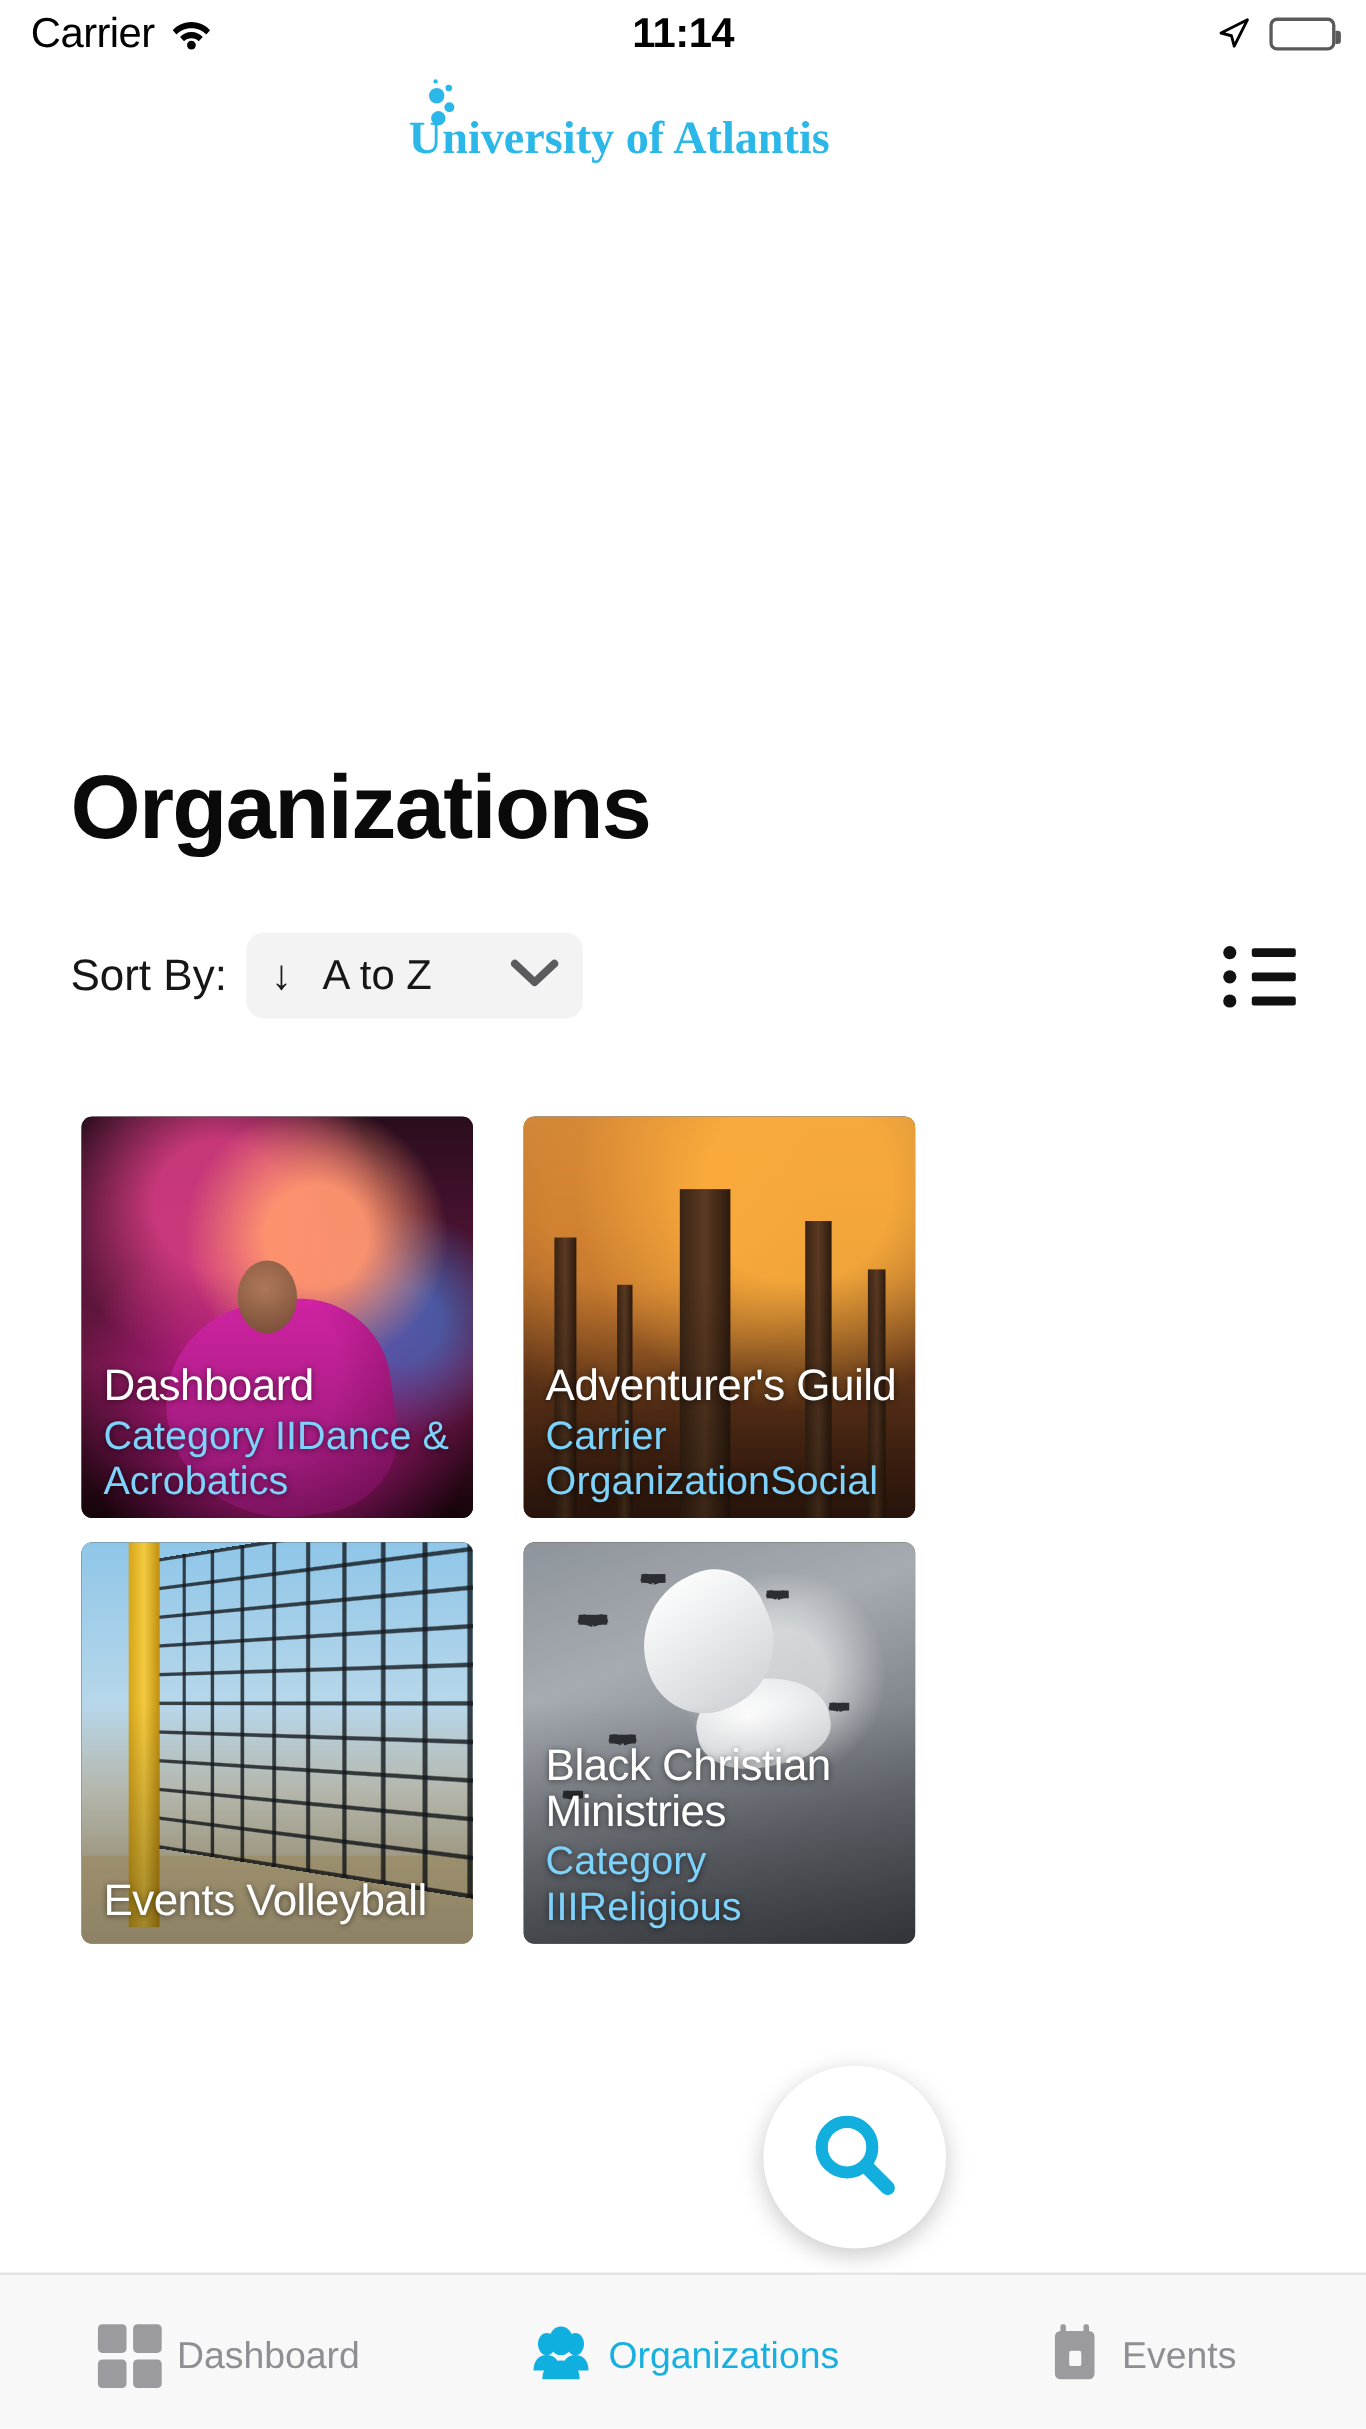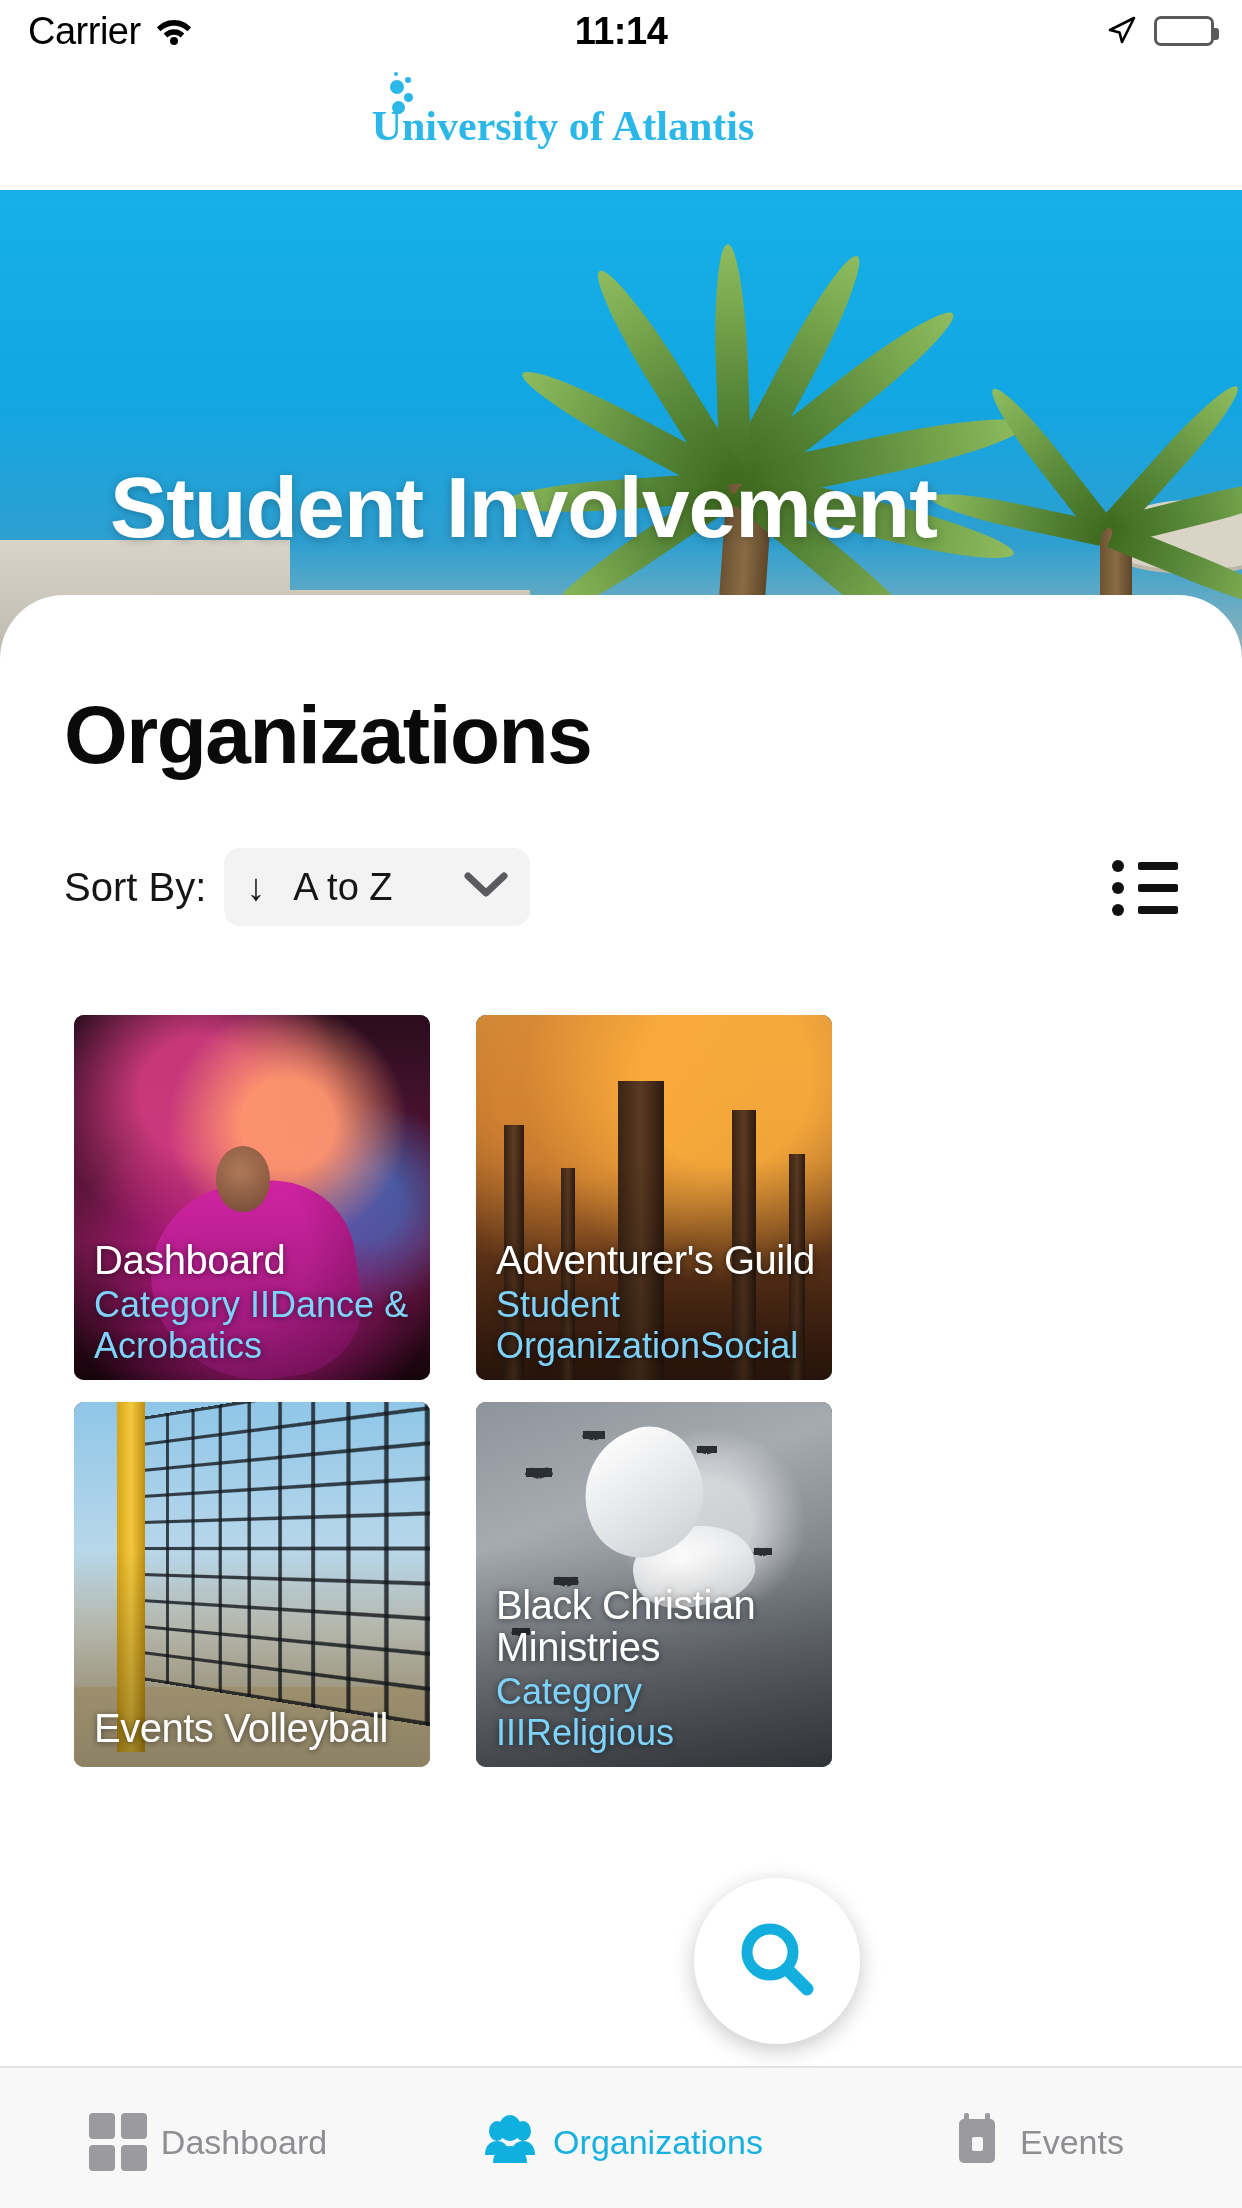--- a/index.html
+++ b/index.html
@@ -287,51 +287,20 @@
         <i class="bubble b1"></i>
           <i class="bubble b2"></i>
           <i class="bubble b3"></i>
         <i class="bubble b4"></i>
           <i class="bubble b5"></i>
       </span>
       <span class="logo-text">University of Atlantis</span>
     </div>
   </div>
 
-  <div class="hero">
-    <div class="hero-sky"></div>
-    <div class="hero-bldg"></div>
-    <div class="hero-bldg2"></div>
-    <div class="hero-dish"></div>
-
-    <div class="palm" style="left:560px; top:40px; width:520px; height:420px;">
-      <i class="trunk" style="left:160px; top:240px; width:46px; height:230px; transform:rotate(4deg);"></i>
-      <i class="frond" style="left:180px; top:230px; width:250px; height:34px; transform:rotate(-62deg);"></i>
-      <i class="frond" style="left:180px; top:232px; width:270px; height:36px; transform:rotate(-38deg);"></i>
-      <i class="frond" style="left:182px; top:236px; width:290px; height:38px; transform:rotate(-12deg);"></i>
-      <i class="frond" style="left:182px; top:238px; width:280px; height:36px; transform:rotate(14deg);"></i>
-      <i class="frond" style="left:180px; top:240px; width:250px; height:34px; transform:rotate(40deg);"></i>
-      <i class="frond" style="left:176px; top:238px; width:240px; height:32px; transform:rotate(-92deg);"></i>
-      <i class="frond" style="left:172px; top:236px; width:250px; height:34px; transform:rotate(-122deg);"></i>
-      <i class="frond" style="left:170px; top:238px; width:235px; height:32px; transform:rotate(-152deg);"></i>
-      <i class="frond" style="left:168px; top:242px; width:225px; height:30px; transform:rotate(176deg);"></i>
-      <i class="frond" style="left:170px; top:246px; width:215px; height:30px; transform:rotate(146deg);"></i>
-    </div>
-
-    <div class="palm" style="left:980px; top:120px; width:330px; height:340px;">
-      <i class="trunk" style="left:120px; top:210px; width:32px; height:180px;"></i>
-      <i class="frond" style="left:130px; top:205px; width:190px; height:26px; transform:rotate(-48deg);"></i>
-      <i class="frond" style="left:132px; top:208px; width:200px; height:28px; transform:rotate(-14deg);"></i>
-      <i class="frond" style="left:132px; top:212px; width:190px; height:26px; transform:rotate(22deg);"></i>
-      <i class="frond" style="left:124px; top:208px; width:180px; height:26px; transform:rotate(-128deg);"></i>
-      <i class="frond" style="left:122px; top:212px; width:175px; height:24px; transform:rotate(-168deg);"></i>
-    </div>
-
-    <div class="hero-title">Student Involvement</div>
-  </div>
 
   <div class="sheet">
 
     <div class="page-title">Organizations</div>
 
     <div class="sortrow">
       <span class="sort-label">Sort By:</span>
 
       <div class="sort-pill">
         <span class="sort-arrow">↓</span>
@@ -377,21 +346,21 @@
         <div class="card-img art-forest">
           <i class="tree" style="left:40%; width:46px; height:82%;"></i>
           <i class="tree" style="left:8%;  width:20px; height:70%;"></i>
           <i class="tree" style="left:72%; width:24px; height:74%;"></i>
           <i class="tree" style="left:88%; width:16px; height:62%;"></i>
           <i class="tree" style="left:24%; width:14px; height:58%;"></i>
         </div>
         <div class="card-shade"></div>
         <div class="card-text">
           <div class="card-name">Adventurer's Guild</div>
-          <div class="card-sub">Student OrganizationSocial</div>
+          <div class="card-sub">Carrier OrganizationSocial</div>
         </div>
       </div>
 
       <div class="card">
         <div class="card-img art-beach">
           <i class="vb-sand"></i>
           <i class="vb-net"></i>
           <i class="vb-pole"></i>
         </div>
         <div class="card-shade"></div>

